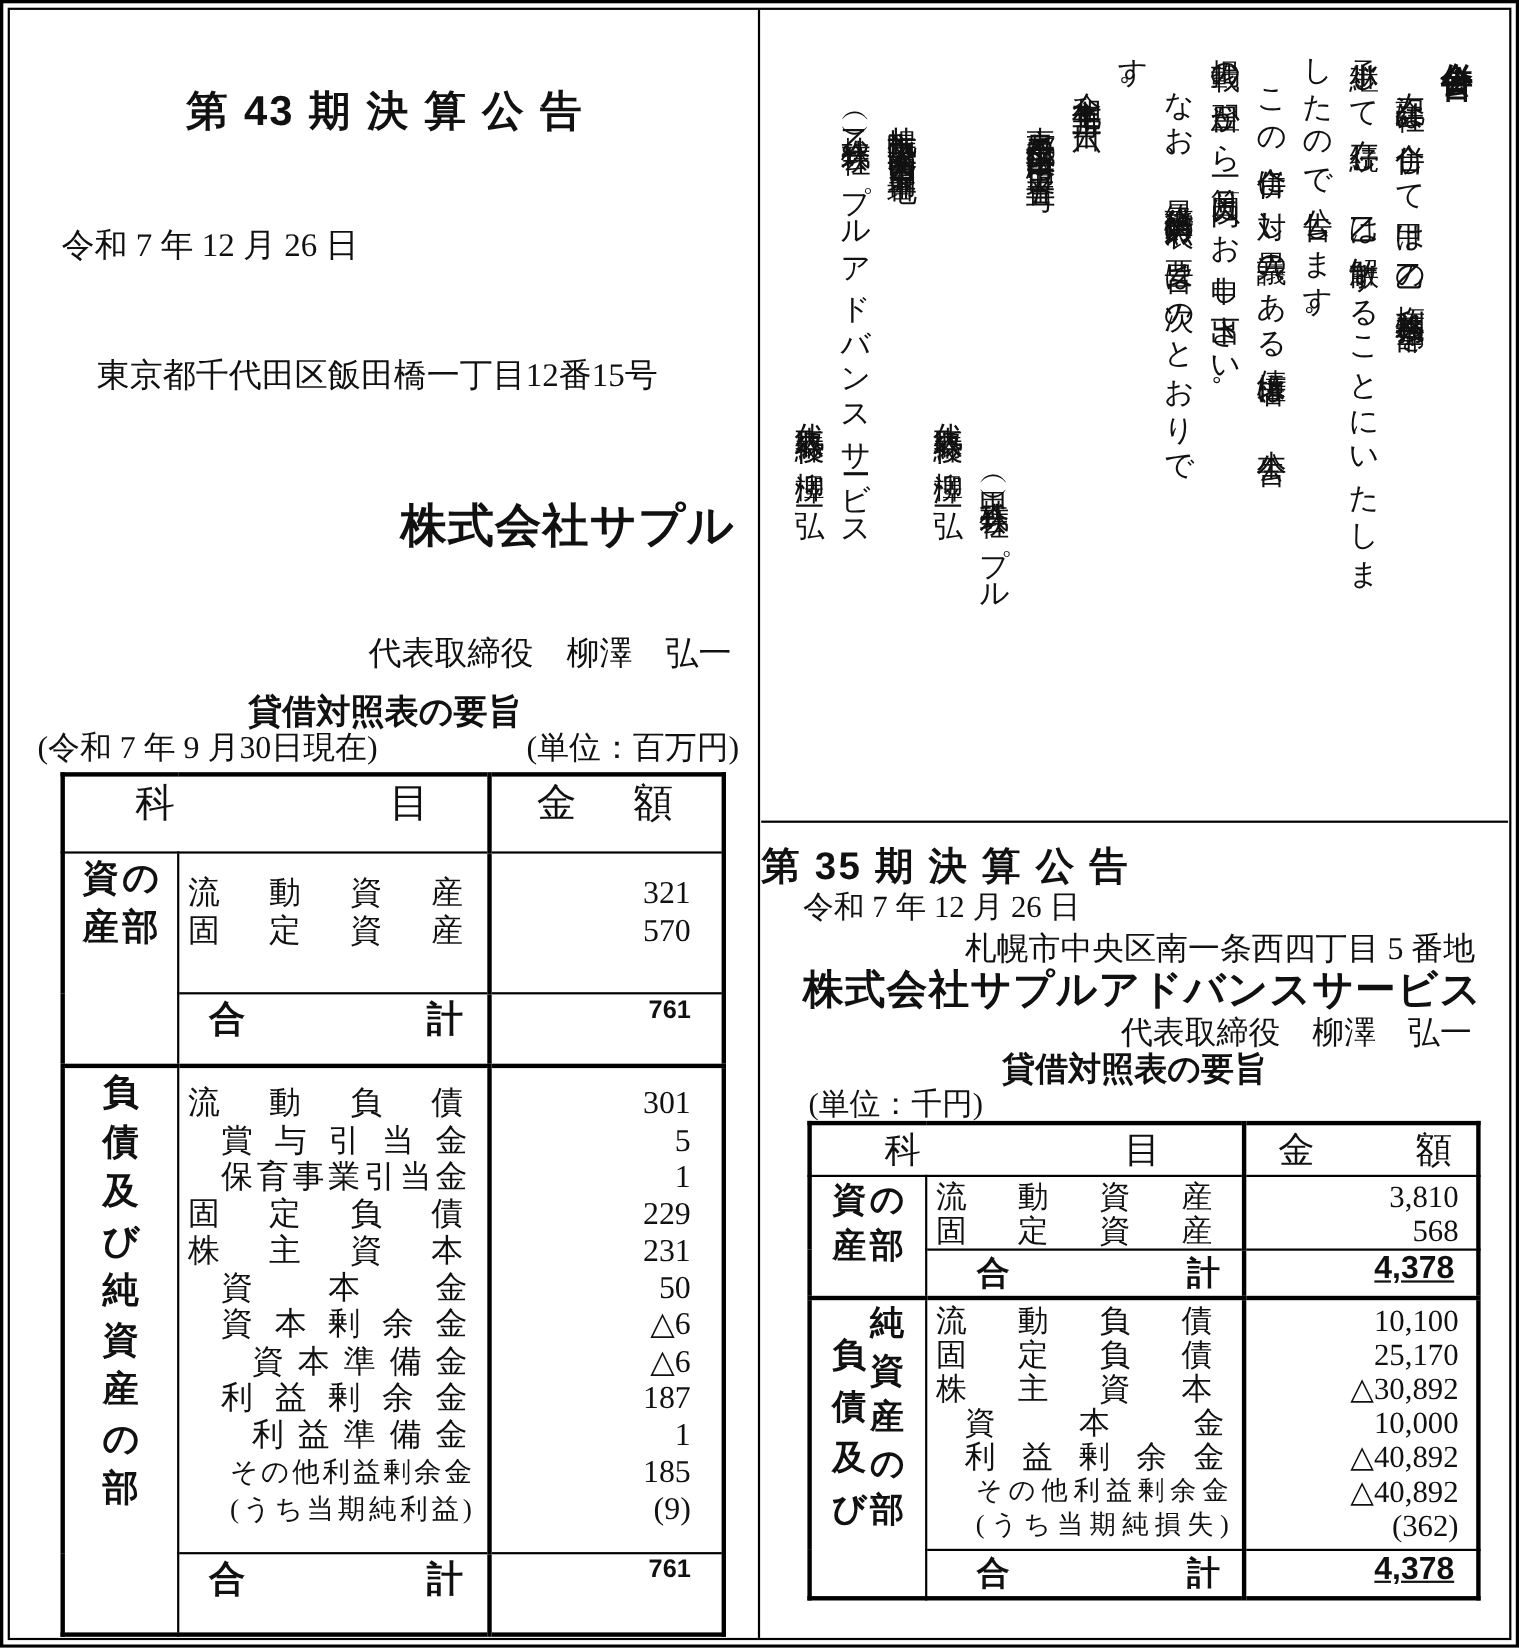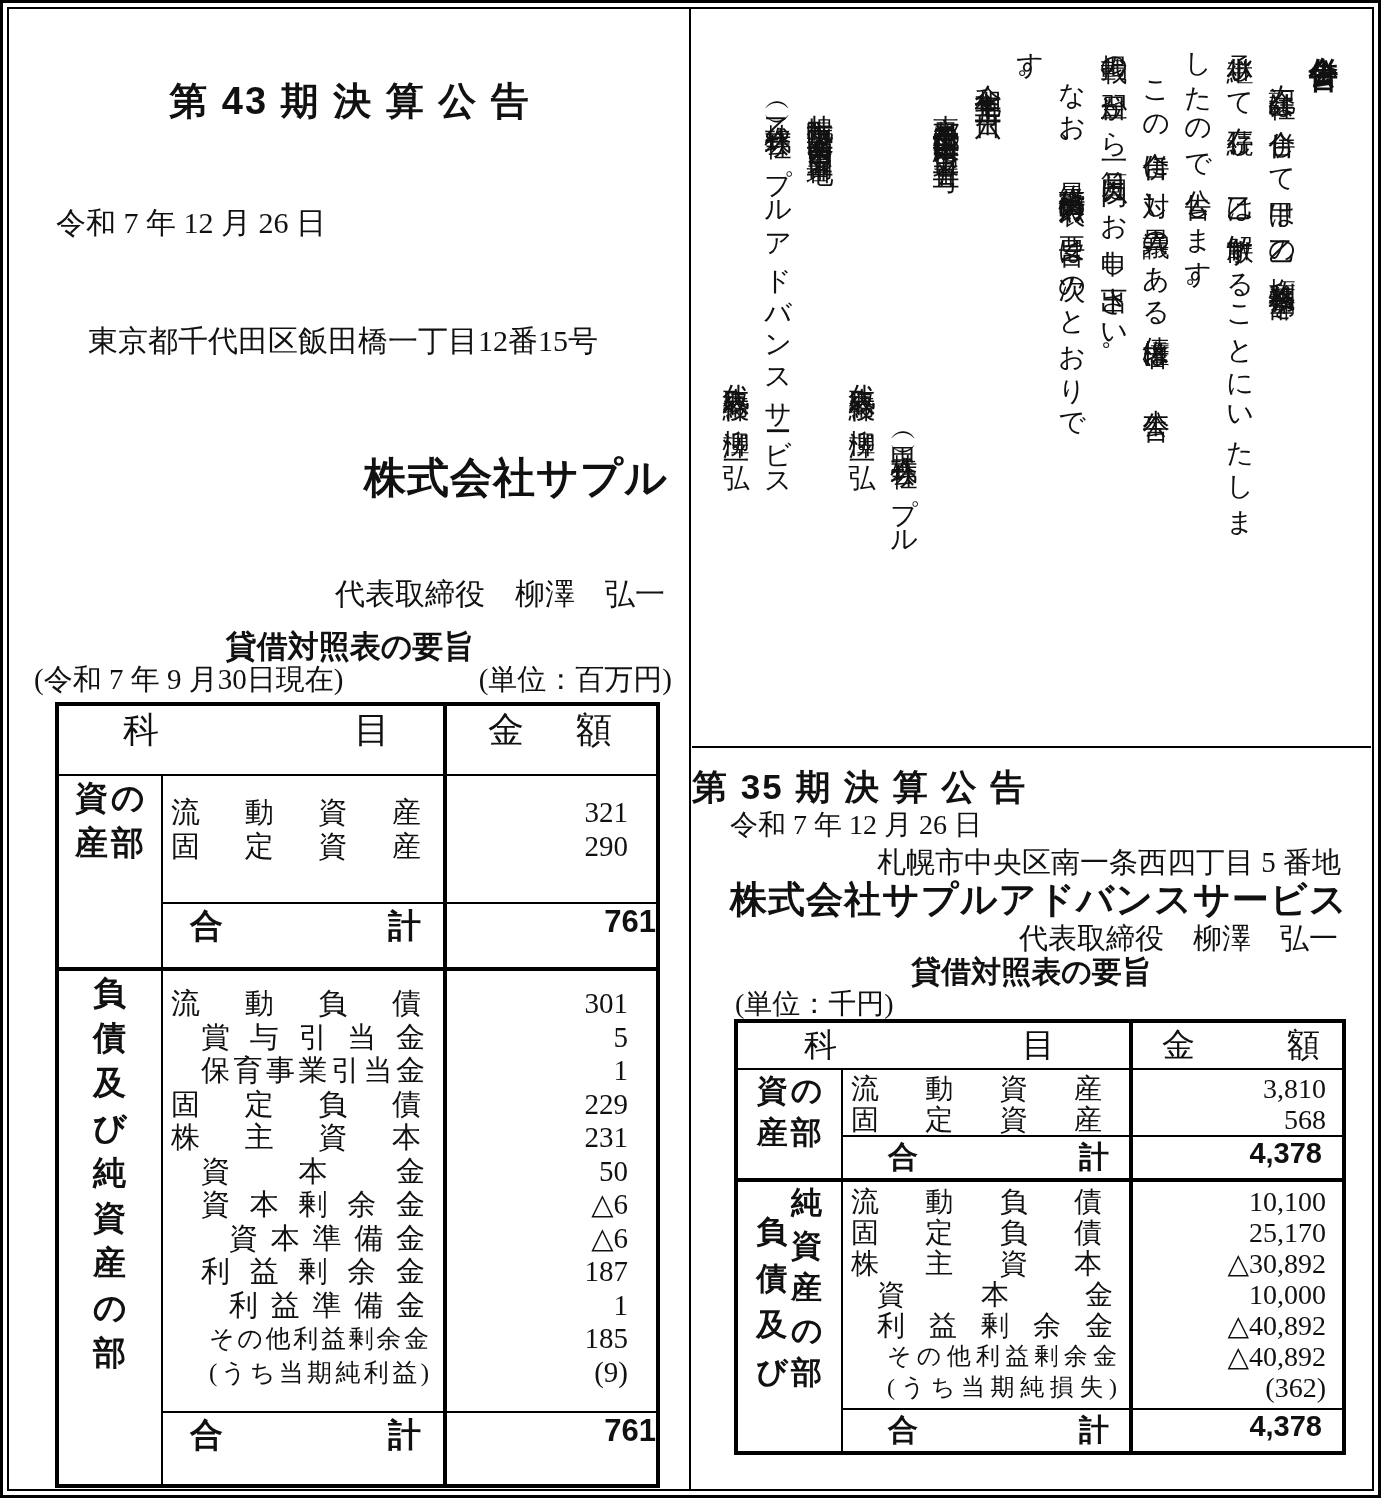--- a/index.html
+++ b/index.html
@@ -107,22 +107,22 @@
   .bs-left  tr.total{height:66px;}
   .bs-left  tr.total.last{height:74px;}
   .bs-right tr.total{height:32px;}
   .bs-right tr.total.last{height:34px;}
   td.t-label .hjust{font-family:"Liberation Sans",sans-serif;font-weight:700;}
   .bs-left  td.t-label .hjust{padding:0 22px 0 27px;font-size:33px;}
   .bs-right td.t-label .hjust{padding:0 20px 0 45px;font-size:30px;}
   td.t-value{border-left:4px solid #000;}
   .t-value .tv{display:flex;align-items:center;justify-content:flex-end;height:100%;
     font-family:"Liberation Sans",sans-serif;font-weight:700;}
-  .bs-left  .t-value .tv{font-size:31px;}
-  .bs-right .t-value .tv{padding-right:20px;font-size:29px;}
+  .bs-left  .t-value .tv{padding-right:28px;font-size:23px;}
+  .bs-right .t-value .tv{padding-right:20px;font-size:29px;text-decoration:underline;}
 </style>
 </head>
 <body>
 
 <div class="page-frame"></div>
 <div class="inner-frame"></div>
 <div class="divider-v"></div>
 <div class="divider-h"></div>
 
 <div class="abs l-title gothic">第 43 期 決 算 公 告</div>
@@ -179,21 +179,21 @@
           </div>
           <div class="ln ind0">
             <span>固</span>
             <span>定</span>
             <span>資</span>
             <span>産</span>
           </div>
         </td>
     <td class="amounts cell-a-amounts">
           <div class="ln ind0">321</div>
-          <div class="ln ind0">290</div>
+          <div class="ln ind0">570</div>
         </td>
   </tr>
   <tr class="total sectotal">
     <td class="t-label items">
       <div class="hjust">
             <span>合</span>
             <span>計</span>
           </div>
     </td>
     <td class="t-value">

